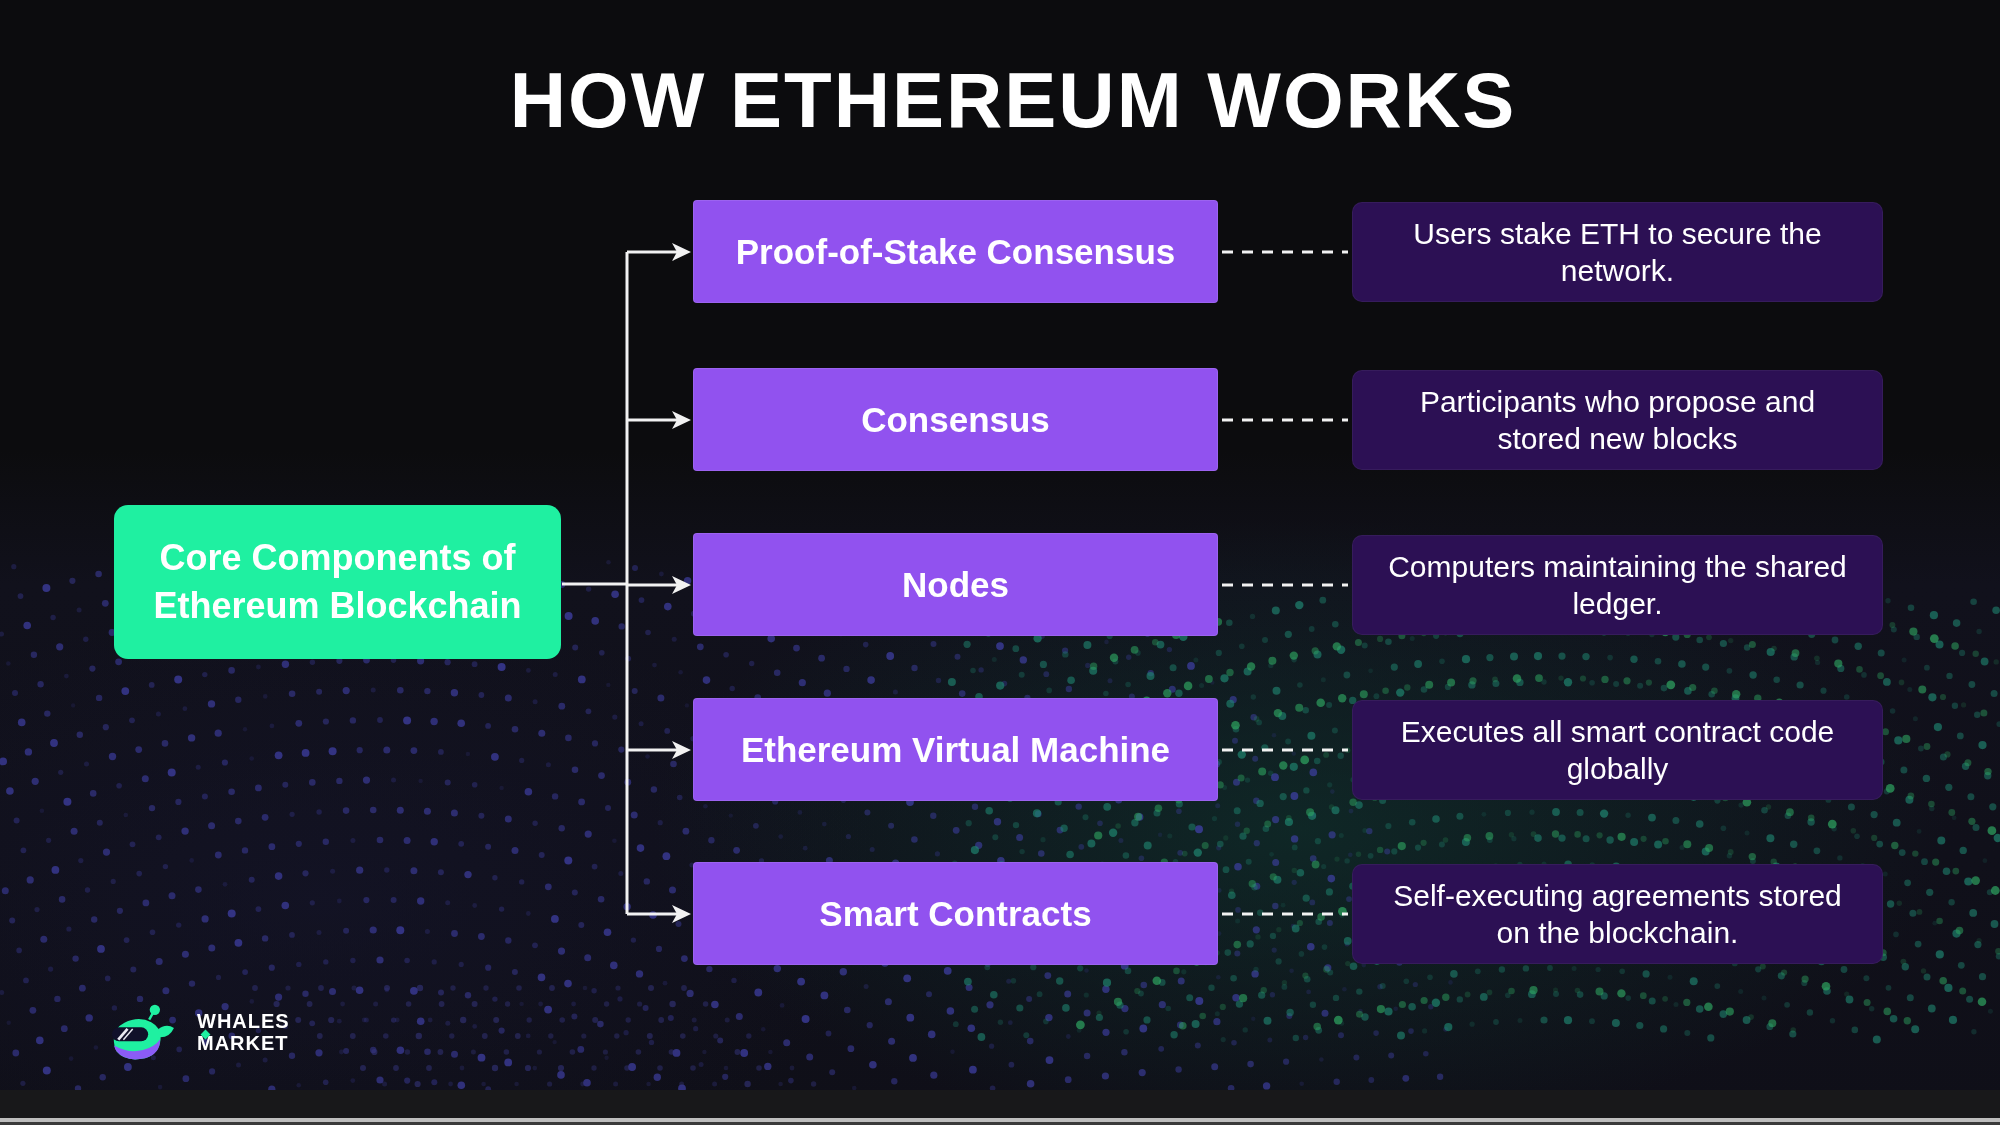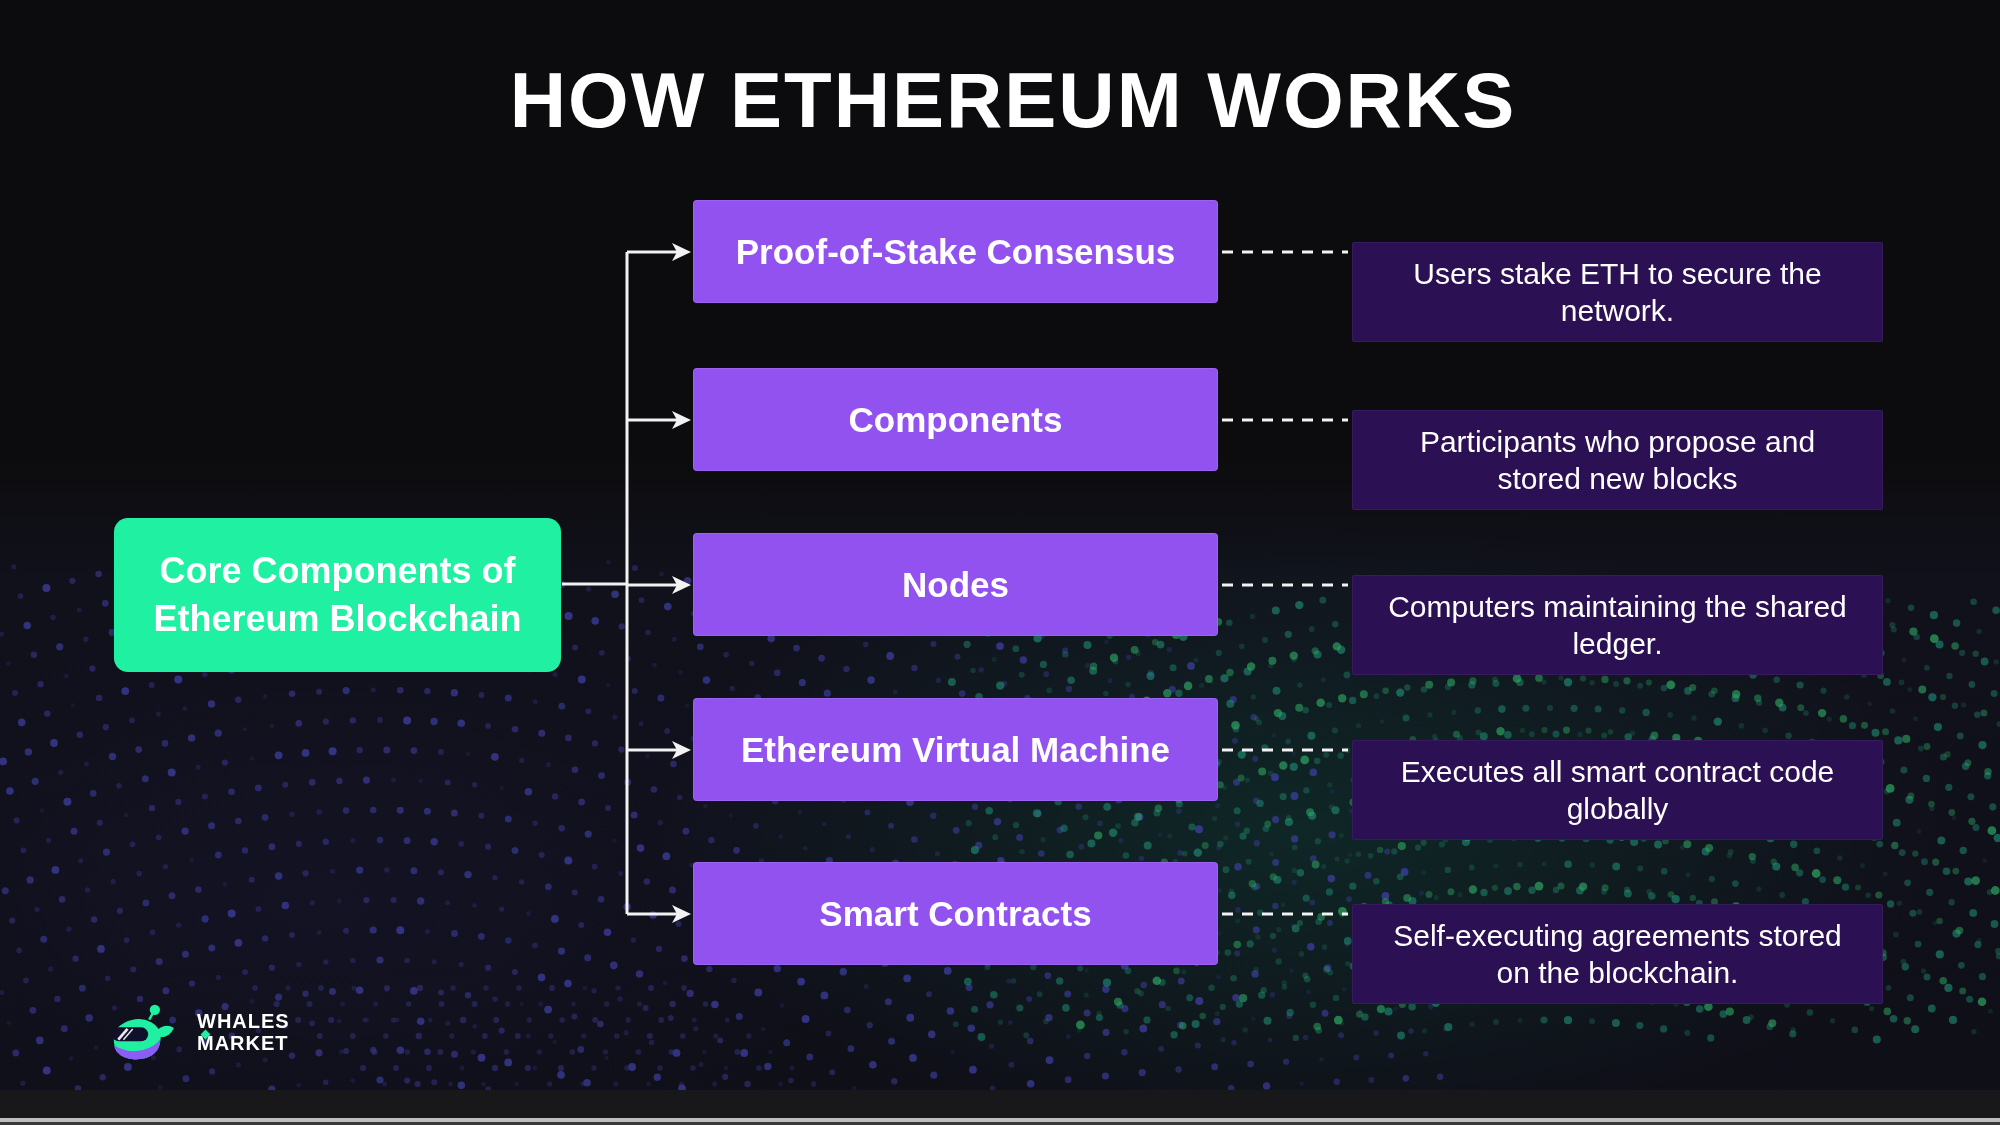--- a/index.html
+++ b/index.html
@@ -13,35 +13,34 @@
   }
   .layer{position:absolute;left:0;top:0;}
   #title{
     position:absolute;left:0;top:42px;width:100%;margin:13px;text-align:center;
     font-size:78px;font-weight:800;letter-spacing:2px;color:#fff;
   }
   .root-box{
     position:absolute;left:114px;top:505px;width:447px;height:154px;
     background:var(--accent-green,#1ff0a1);border-radius:14px;
     display:flex;align-items:center;justify-content:center;text-align:center;
-    font-size:36px;font-weight:700;line-height:1.34;padding:0 38px;box-sizing:border-box;margin-top:13px;
+    font-size:36px;font-weight:700;line-height:1.34;padding:0 38px;box-sizing:border-box;
   }
   .pbox{
     position:absolute;left:693px;width:525px;height:103px;
     background:var(--node-purple,#9152ef);border-radius:4px;
     display:flex;align-items:center;justify-content:center;text-align:center;
     font-size:35px;font-weight:600;border:1px solid rgba(255,255,255,.10);box-sizing:border-box;
   }
   .dbox{
     position:absolute;left:1352px;width:531px;height:100px;
-    background:var(--description-bg,#2c1054);border-radius:2px;
+    background:var(--description-bg,#2c1054);border-radius:10px;
     display:flex;align-items:center;justify-content:center;text-align:center;
     font-size:30px;font-weight:500;line-height:1.24;padding:8px 26px;box-sizing:border-box;
     border:1px solid rgba(255,255,255,.05);
-    margin-top:40px;
   }
   #connectors .ln{stroke:var(--connector-white,#f2f2f2);stroke-width:3;fill:none;}
   #connectors .ah{fill:var(--connector-white,#f2f2f2);stroke:none;}
   #connectors .dash{stroke:var(--connector-white,#f2f2f2);stroke-width:3;stroke-dasharray:11 9;fill:none;}
   #logo{position:absolute;left:110px;top:1002px;display:flex;align-items:center;gap:21px;}
   #logo-text{position:relative;font-size:20px;font-weight:800;letter-spacing:1px;line-height:1.1;}
   #logo-sparkle{position:absolute;left:5px;top:21px;width:7px;height:7px;
     background:var(--accent-green,#1ff0a1);transform:rotate(45deg);z-index:2;}
   .band1{position:absolute;left:0;top:1090px;width:2000px;height:28px;background:#18181a;}
   .band2{position:absolute;left:0;top:1118px;width:2000px;height:4px;background:#bdbdbd;}
@@ -2132,21 +2131,21 @@
   </svg>
 
   <div class="root-box">
     <span>Core Components of Ethereum Blockchain</span>
   </div>
 
   <div class="pbox" style="top:200px">
     <span>Proof-of-Stake Consensus</span>
   </div>
   <div class="pbox" style="top:368px">
-    <span>Components</span>
+    <span>Consensus</span>
   </div>
   <div class="pbox" style="top:533px">
     <span>Nodes</span>
   </div>
   <div class="pbox" style="top:698px">
     <span>Ethereum Virtual Machine</span>
   </div>
   <div class="pbox" style="top:862px">
     <span>Smart Contracts</span>
   </div>

